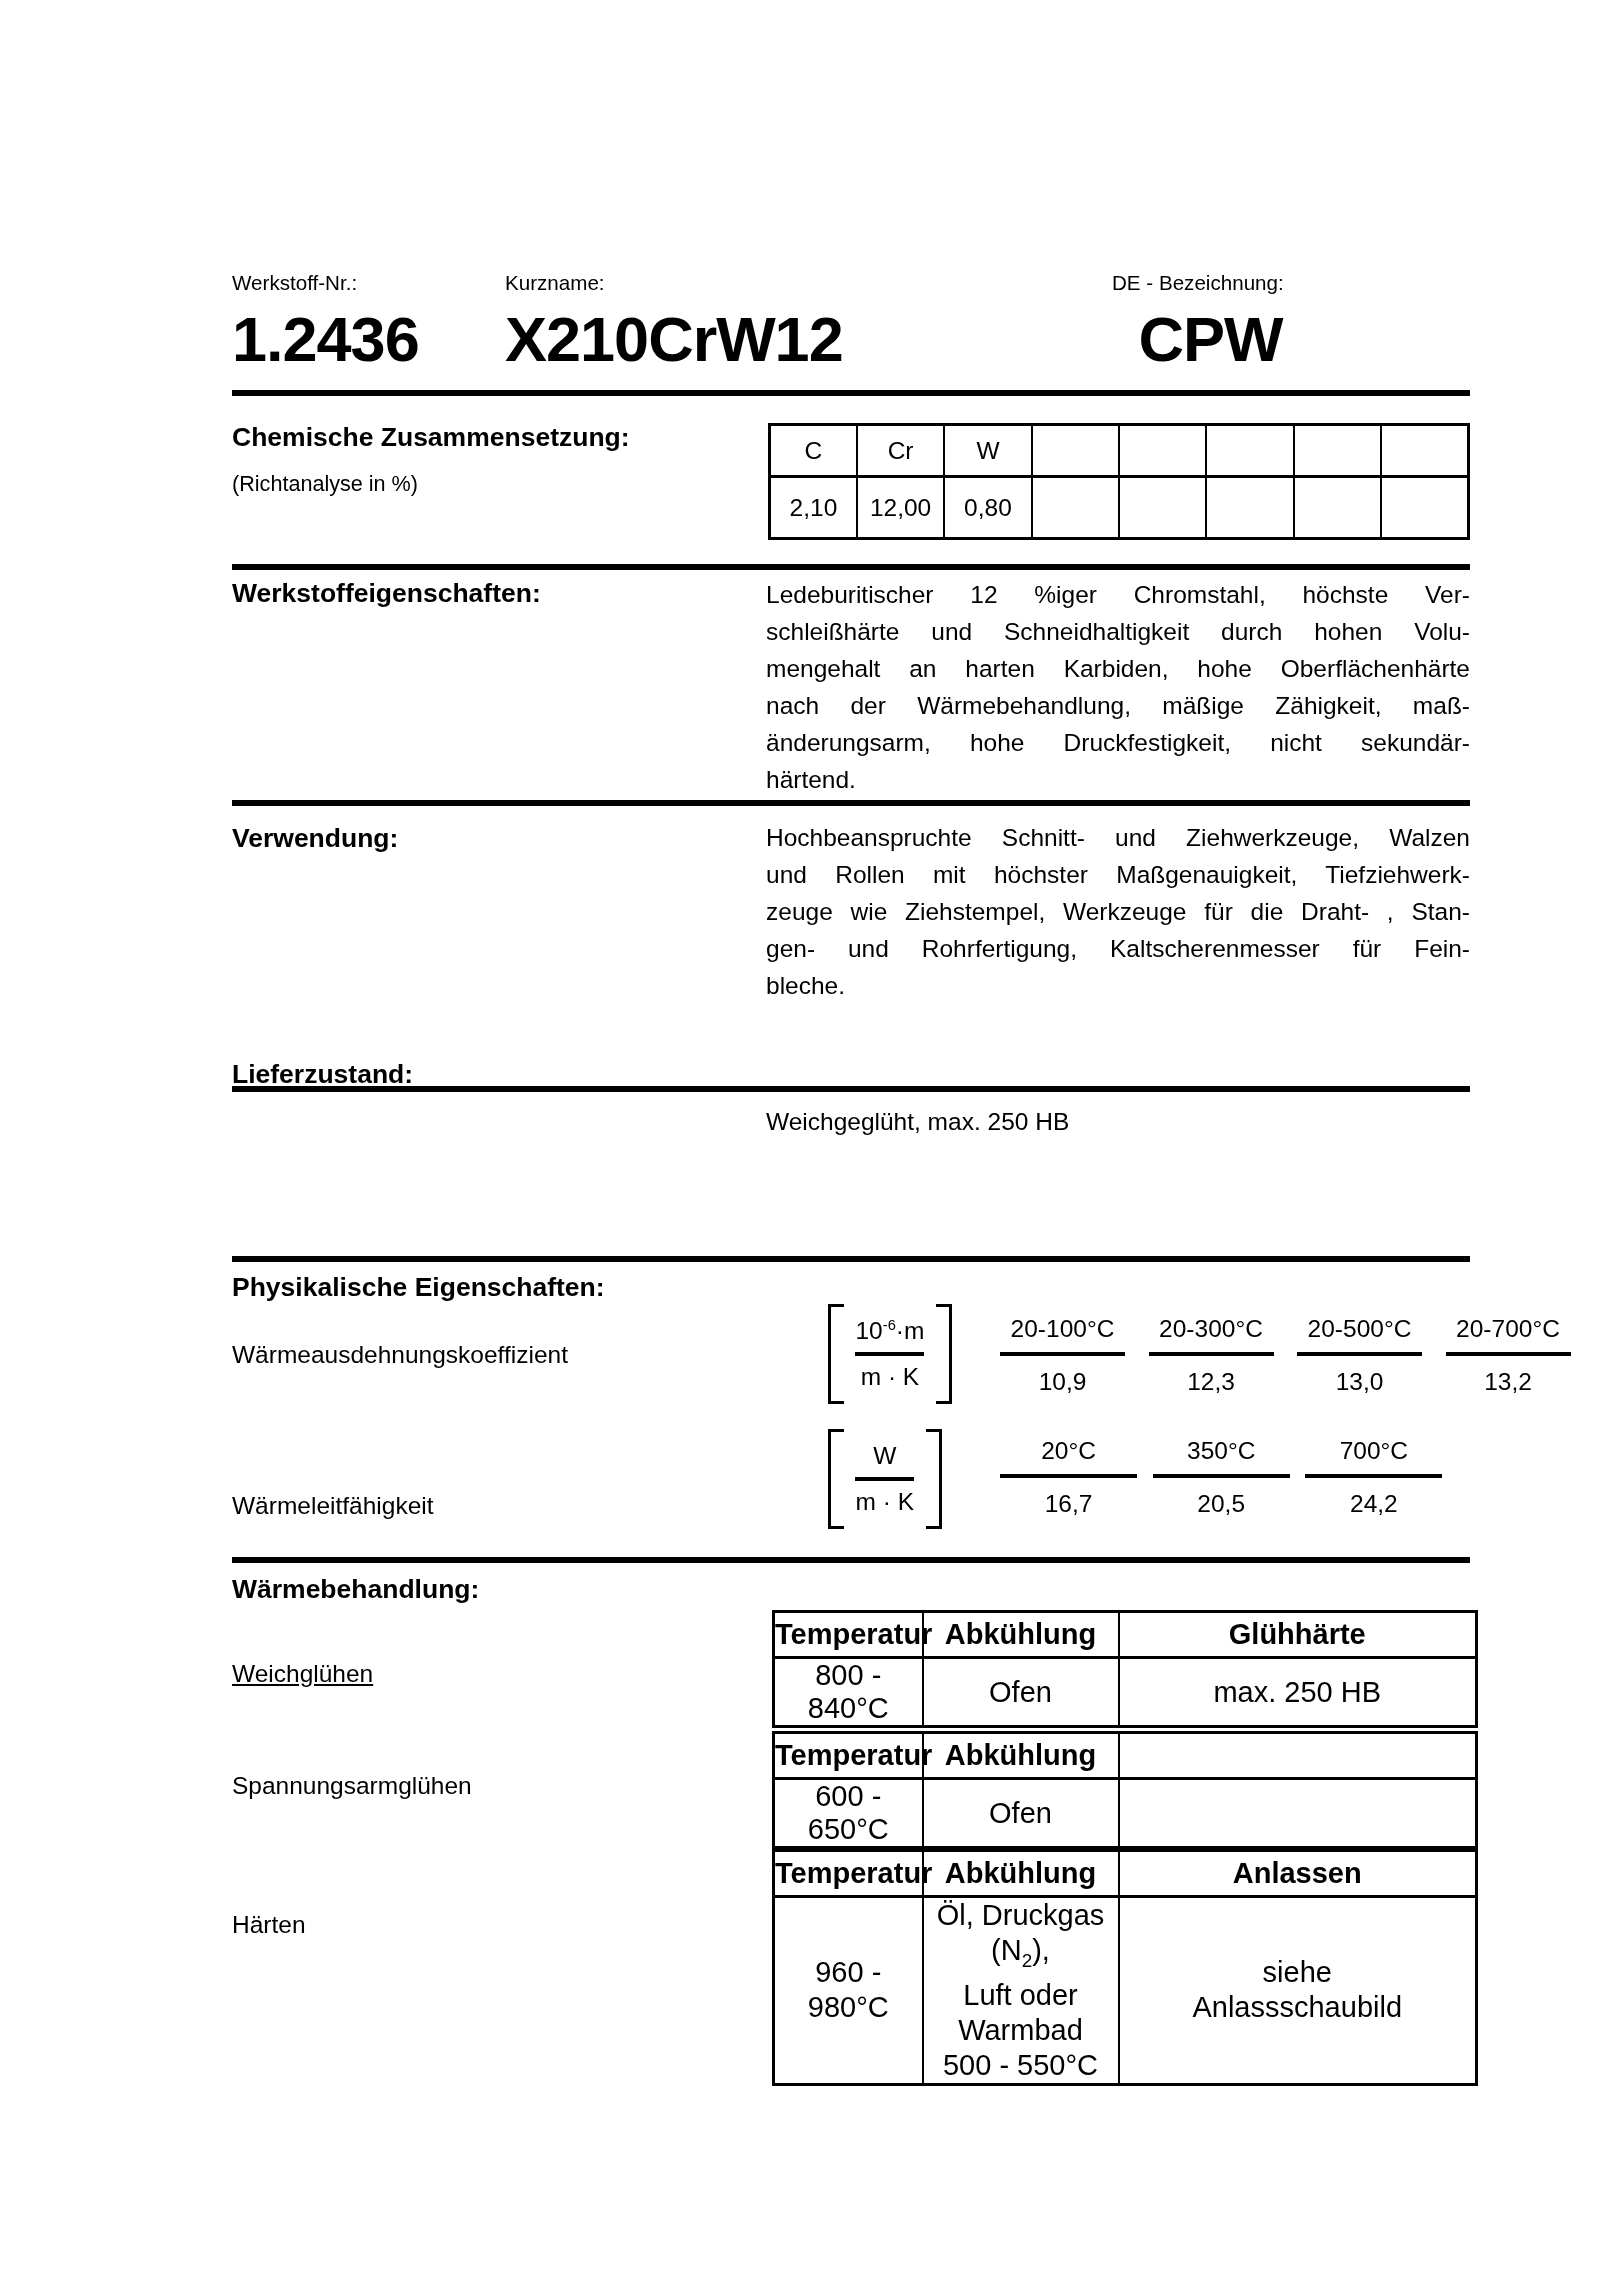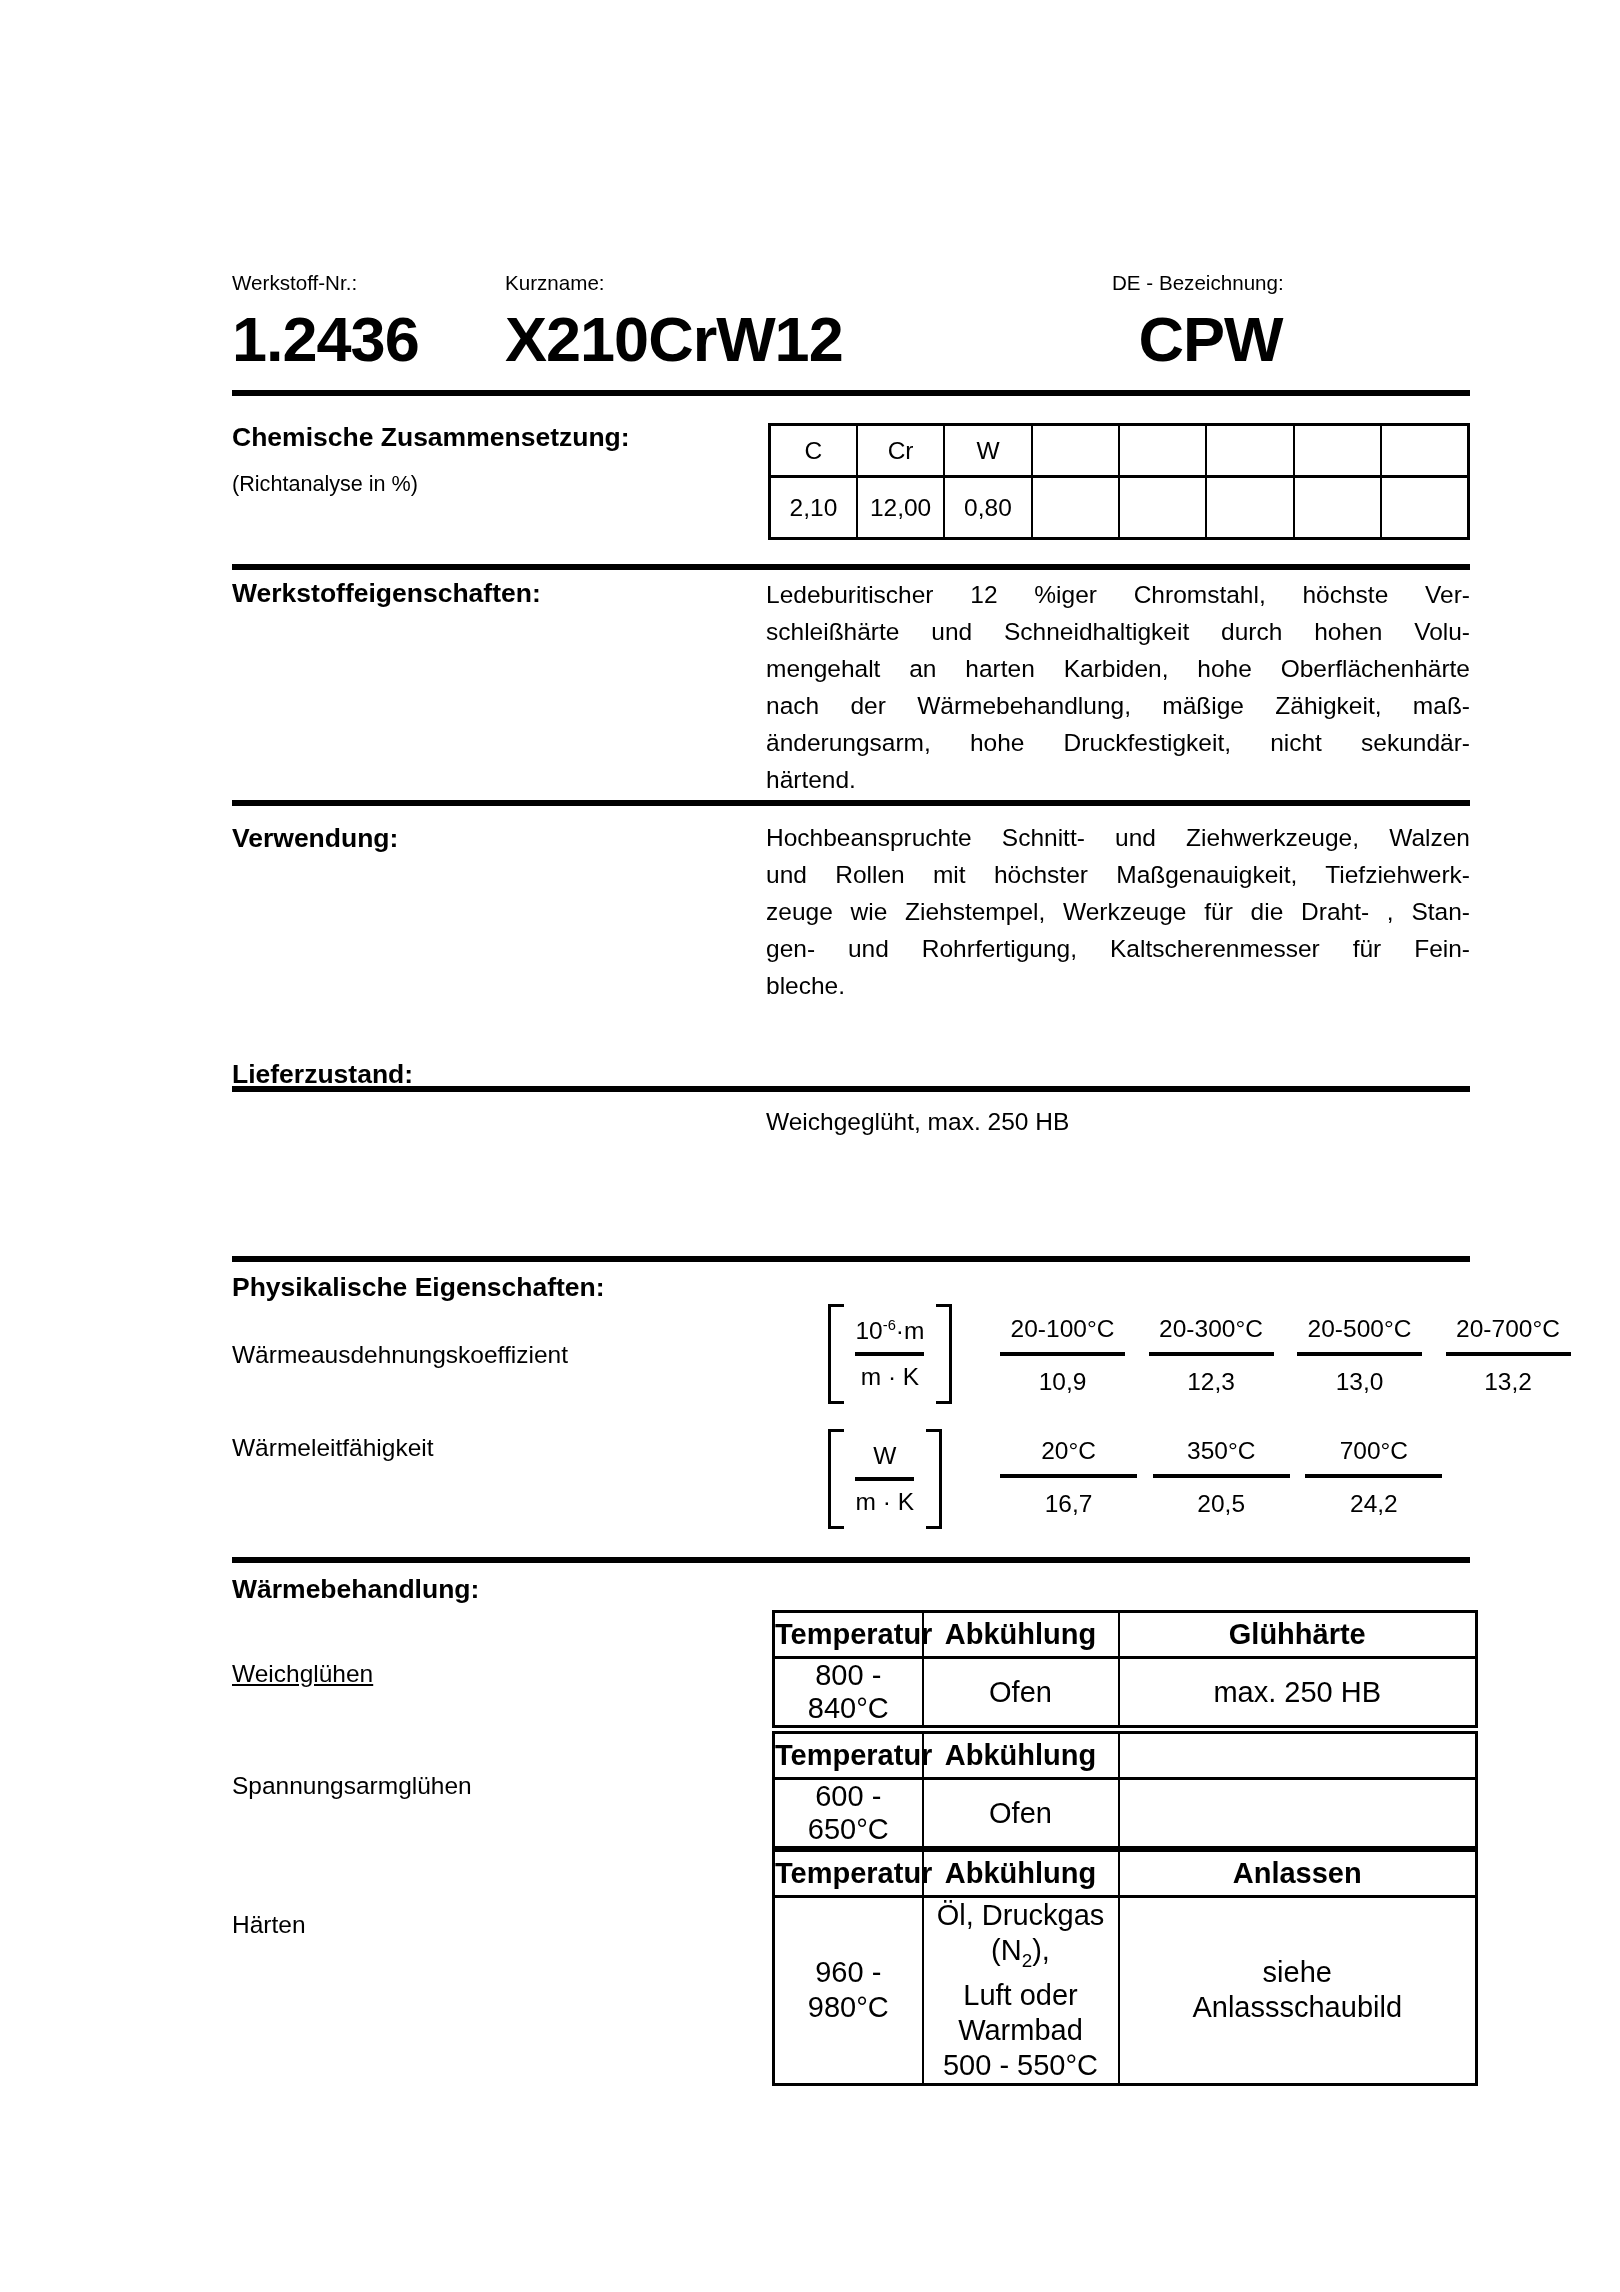--- a/index.html
+++ b/index.html
@@ -159,21 +159,21 @@
     <div class="pcol" style="width:125px;">
       <div class="pcol-h">20-500°C</div>
       <div class="pcol-v">13,0</div>
     </div>
     <div class="pcol" style="width:125px;">
       <div class="pcol-h">20-700°C</div>
       <div class="pcol-v">13,2</div>
     </div>
   </div>
 
-  <div class="abs body-sz" style="left:232px; top:1434px;">Wärmeleitfähigkeit</div>
+  <div class="abs body-sz" style="left:232px; top:1492px;">Wärmeleitfähigkeit</div>
   <div class="abs unit-frac" style="left:828px; top:1429px; height:100px;">
     <div class="ubr ubr-l"></div>
     <div class="ufrac">
       <div>W</div>
       <div class="ubar"></div>
       <div>m · K</div>
     </div>
     <div class="ubr ubr-r"></div>
   </div>
   <div class="abs pcols" style="left:1000px; top:1437px; gap:15.7px;">

